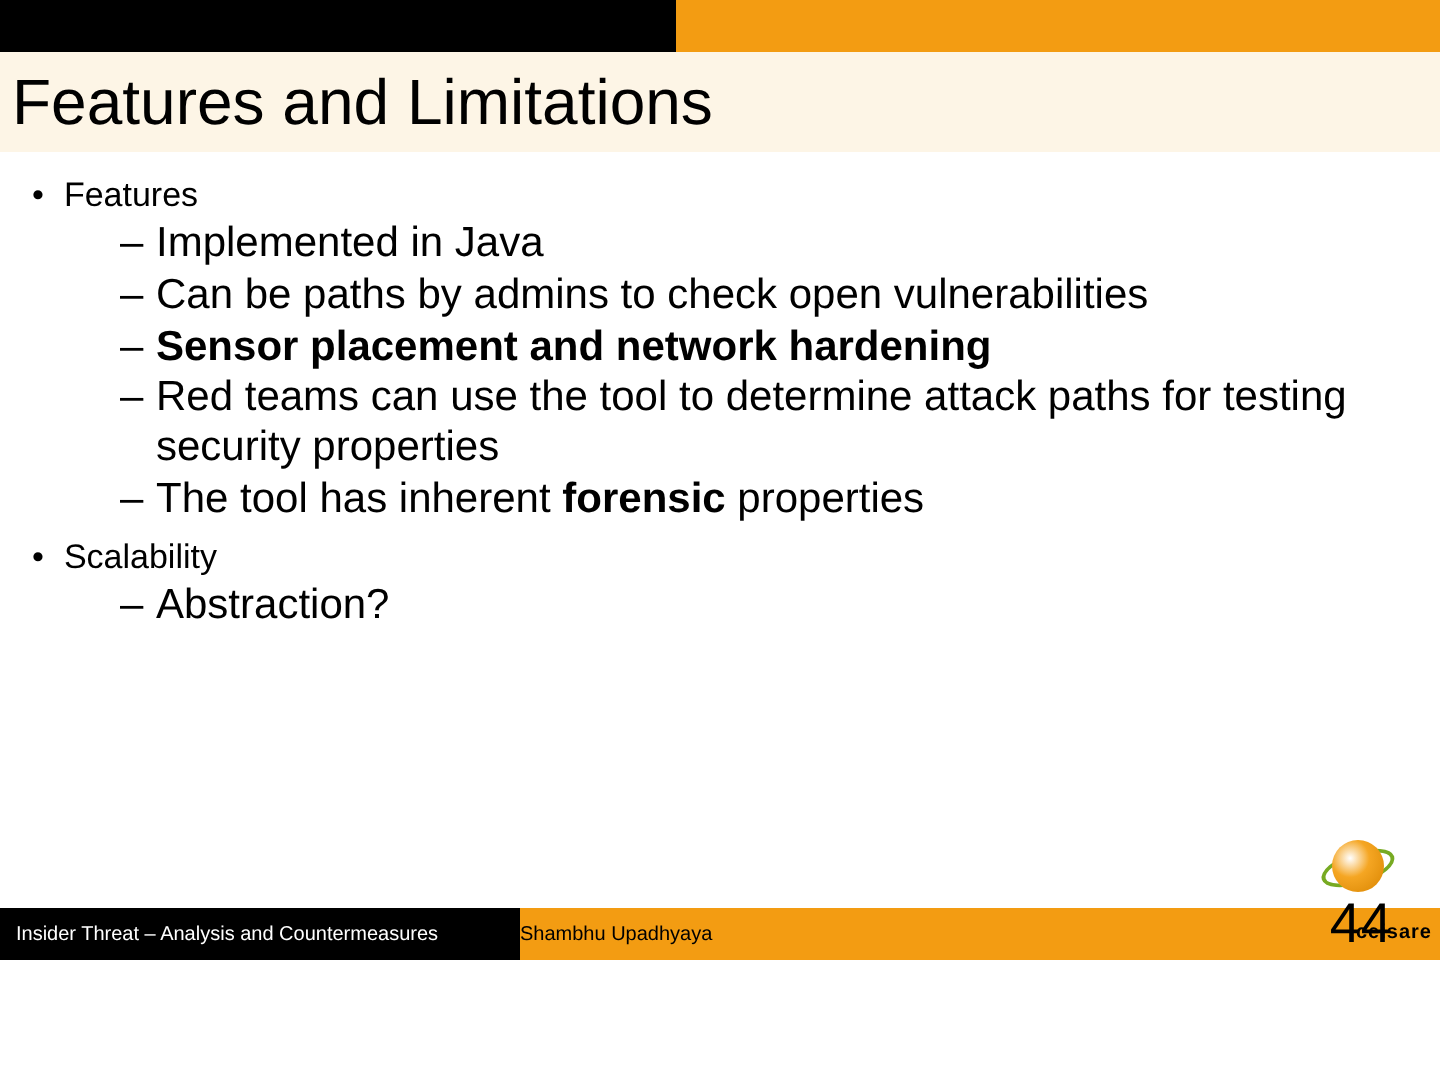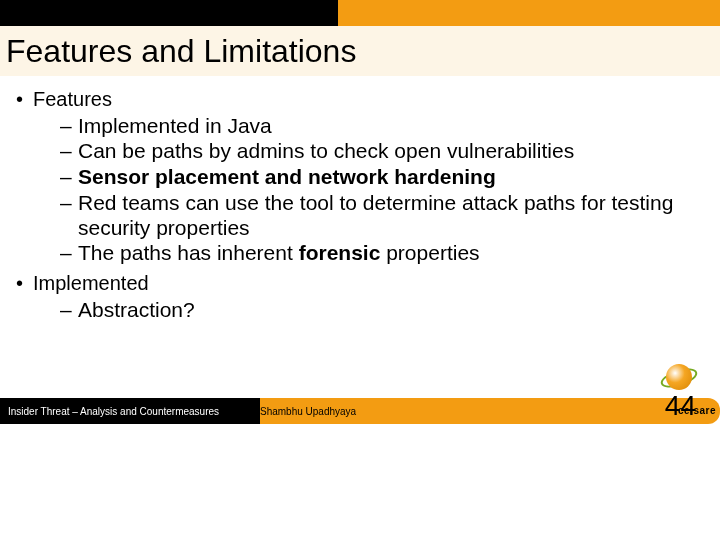--- a/index.html
+++ b/index.html
@@ -1,31 +1,31 @@
 <!DOCTYPE html>
 <html><head>
 <meta charset="utf-8">
 <style>
   * { margin: 0; padding: 0; box-sizing: border-box; }
   html, body { width: 720px; height: 540px; font-family: Arial, Helvetica, sans-serif; background: #fff; overflow: hidden; }
-  .slide { position: relative; width: 720px; height: 424px; text-decoration: underline; }
+  .slide { position: relative; width: 720px; height: 480px; text-decoration: underline; }
   .topbar { position: absolute; top: 0; left: 0; width: 720px; height: 26px; }
   .topbar-black { position: absolute; top: 0; left: 0; width: 338px; height: 26px; background: #000; }
   .topbar-orange { position: absolute; top: 0; left: 338px; width: 382px; height: 26px; background: #f39c12; }
   .title-band { position: absolute; top: 26px; left: 0; width: 720px; height: 50px; background: #fdf5e6; display: flex; align-items: center; padding-left: 6px; }
   .title { font-size: 32px; color: #000; font-weight: 400; letter-spacing: 0px; }
   .content { position: absolute; top: 84px; left: 16px; width: 688px; font-size: 21px; color: #000; line-height: 1.18; }
-  .b1 { margin: 4px 0 2px 0; font-size: 20px; }
+  .b1 { margin: 4px 0 2px 0; font-size: 17px; }
   .b1::before { content: "•"; margin-right: 10px; }
   .b1 span { display: inline-block; vertical-align: top; }
   .subs { margin: 2px 0 6px 44px; }
   .b2 { position: relative; padding-left: 18px; font-size: 21px; margin: 1px 0; }
   .b2::before { content: "–"; position: absolute; left: 0; top: 0; }
   .bold { font-weight: 700; }
-  .footer { position: absolute; left: 0; bottom: 0; width: 720px; height: 26px; background: #f39c12; display: flex; align-items: center; border-radius: 12px; }
+  .footer { position: absolute; left: 0; bottom: 0; width: 720px; height: 26px; background: #f39c12; display: flex; align-items: center; }
   .footer-left-bg { position: absolute; left: 0; top: 0; width: 260px; height: 26px; background: #000; }
   .footer-left { position: relative; z-index: 2; color: #fff; font-size: 10px; padding-left: 8px; width: 260px; }
   .footer-mid { position: relative; z-index: 2; flex: 1; color: #000; font-size: 10px; }
   .page-num { position: absolute; right: 24px; bottom: 2px; font-size: 28px; color: #000; z-index: 2; }
   .logo { position: absolute; right: 12px; bottom: 30px; width: 46px; height: 34px; z-index: 2; }
   .logo .globe { position: absolute; left: 4px; top: 4px; width: 26px; height: 26px; border-radius: 50%; background: radial-gradient(circle at 35% 35%, #fff 0%, #f5a623 40%, #d88400 100%); }
   .logo .ring { position: absolute; left: -2px; top: 10px; width: 38px; height: 16px; border: 2px solid #7a2; border-radius: 50%; transform: rotate(-18deg); }
   .logo .txt { position: absolute; left: 16px; top: 8px; width: 46px; font-size: 10px; font-weight: 700; color: #000; letter-spacing: 0.5px; margin-top: 37px; }
 </style>
 </head>
@@ -41,23 +41,23 @@
     <div class="title">Features and Limitations</div>
   </div>
 
   <div class="content" id="content">
       <div class="b1"><span>Features</span></div>
       <div class="subs">
         <div class="b2"><span>Implemented in Java</span></div>
         <div class="b2"><span>Can be paths by admins to check open vulnerabilities</span></div>
         <div class="b2"><span class="bold">Sensor placement and network hardening</span></div>
         <div class="b2"><span>Red teams can use the tool to determine attack paths for testing security properties</span></div>
-        <div class="b2"><span>The paths has inherent </span><span class="bold">forensic</span><span> properties</span></div>
+        <div class="b2"><span>The tool has inherent </span><span class="bold">forensic</span><span> properties</span></div>
       </div>
-      <div class="b1"><span>Implemented</span></div>
+      <div class="b1"><span>Scalability</span></div>
       <div class="subs">
         <div class="b2"><span>Abstraction?</span></div>
       </div>
     </div>
 
   <div class="logo">
     <div class="ring"></div>
     <div class="globe"></div>
     <div class="txt">ceisare</div>
   </div>

